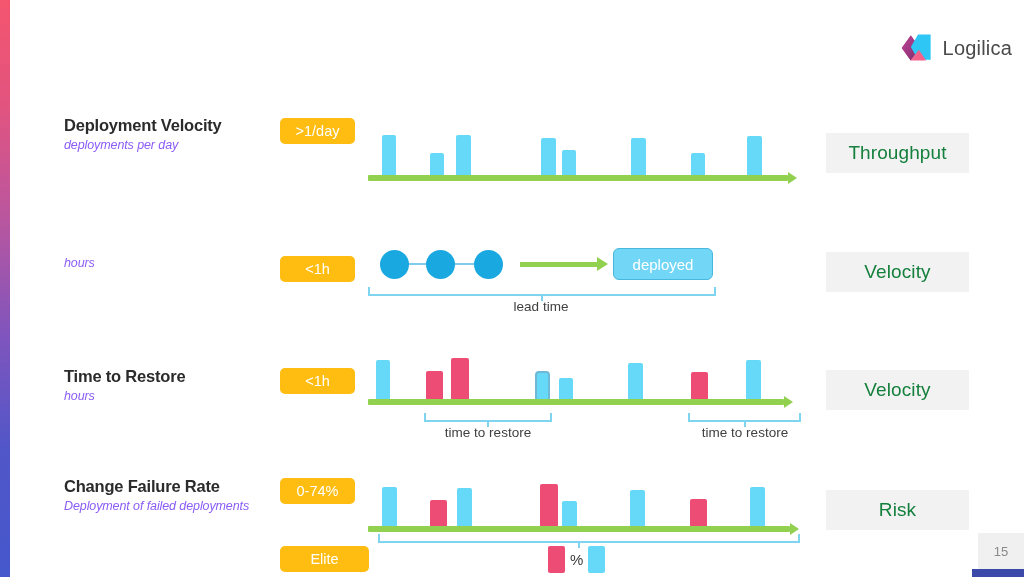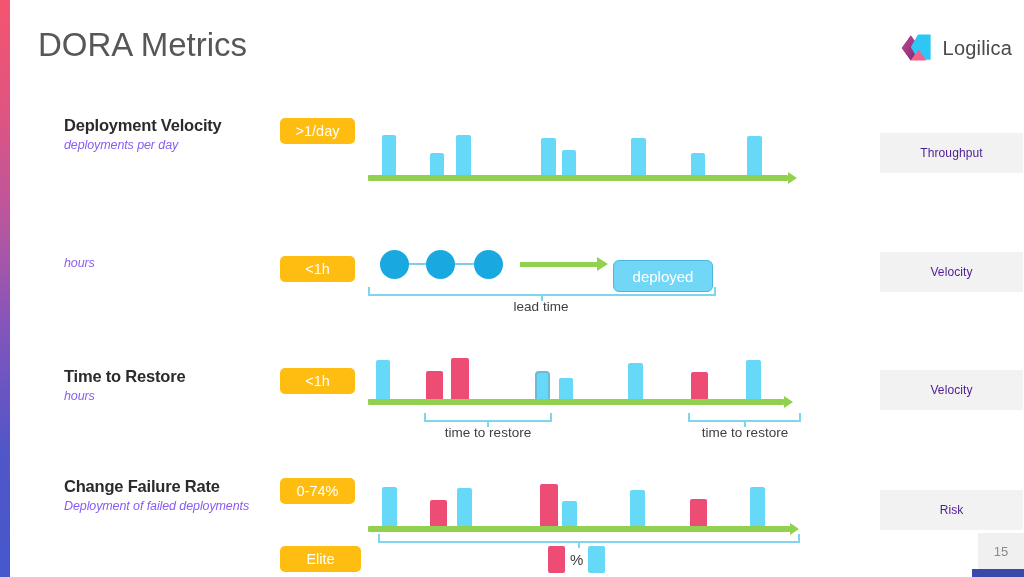--- a/index.html
+++ b/index.html
@@ -45,24 +45,24 @@
 
   .target-pill{
     position:absolute;
     background:#ffbd12;border-radius:5px;
     color:#ffffff;font-size:14.5px;
     display:flex;align-items:center;justify-content:center;
     height:26px;white-space:nowrap;
   }
 
   .cat-pill{
-    position:absolute;left:880px;width:143px;height:40px;
+    position:absolute;left:826px;width:143px;height:40px;
     background:#f2f2f2;
     display:flex;align-items:center;justify-content:center;
-    color:#4c1d95;font-size:12px;letter-spacing:.1px;
+    color:#15803d;font-size:19px;letter-spacing:.1px;
   }
 
   
   .viz{position:absolute;}
   .bar{position:absolute;bottom:0;border-radius:2px;}
   .bar.blue{background:#66d8f8;}
   .bar.pink{background:#ed4c74;}
   .bar.outlined{background:#66d8f8;border:2px solid #6fb9d6;box-sizing:border-box;border-radius:4px;}
 
   .axis{
@@ -118,21 +118,20 @@
     position:absolute;right:0px;bottom:0px;width:52px;height:8px;background:#3b4aa8;
   }
 </style>
 </head>
 <body>
 
 <div class="slide">
 
   <div class="edge-stripe"></div>
 
-  <div class="page-title">DORA Metrics</div>
 
   <div class="brand">
     <svg class="brand-mark" viewBox="0 0 40 40">
       <polygon points="12,6 22,20 12,34 2,20" fill="#a8327e"></polygon>
       <polygon points="12,6 22,20 12,34 2,20" fill="url(#g1)"></polygon>
       <defs>
         <linearGradient id="g1" x1="0" y1="0" x2="1" y2="1">
           <stop offset="0%" stop-color="#c0459a"></stop>
           <stop offset="100%" stop-color="#7e2a66"></stop>
         </linearGradient>
@@ -176,21 +175,21 @@
 
     <div class="viz" style="left:368px;top:0px;width:435px;height:70px;">
       <div class="dot-line" style="left:30px;top:18px;width:96px;"></div>
       <div class="dot" style="left:12px;top:5px;width:29px;height:29px;"></div>
       <div class="dot" style="left:58px;top:5px;width:29px;height:29px;"></div>
       <div class="dot" style="left:106px;top:5px;width:29px;height:29px;"></div>
 
       <div class="arrow-green" style="left:152px;top:17px;width:78px;"></div>
       <div class="arrow-green-head" style="left:229px;top:12px;"></div>
 
-      <div class="deployed-pill" style="left:245px;top:3px;width:100px;height:32px;margin-top:12px;">deployed</div>
+      <div class="deployed-pill" style="left:245px;top:3px;width:100px;height:32px;">deployed</div>
 
       <div class="bracket" style="left:0px;top:42px;width:348px;"></div>
       <div class="bracket-tick" style="left:173px;top:49px;"></div>
       <div class="viz-caption" style="left:98px;top:54px;width:150px;">lead time</div>
     </div>
 
     <div class="cat-pill" style="top:7px;">Velocity</div>
   </div>
 
   <div class="row" style="top:362px;">
@@ -225,21 +224,21 @@
 
     <div class="cat-pill" style="top:8px;">Velocity</div>
   </div>
 
   <div class="row" style="top:472px;">
     <div class="row-label" style="top:5px;">
       <div class="metric-title">Change Failure Rate</div>
       <div class="metric-sub">Deployment of failed deployments</div>
     </div>
     <div class="target-pill" style="left:280px;top:6px;width:75px;">0-74%</div>
-    <div class="target-pill" style="left:280px;top:74px;width:81px;">Elite</div>
+    <div class="target-pill" style="left:280px;top:74px;width:89px;">Elite</div>
 
     <div class="viz" style="left:368px;top:0px;width:440px;height:105px;">
       <div style="position:absolute;left:0;bottom:48px;width:440px;height:50px;">
         <div class="bar blue" style="left:14px;width:15px;height:42px;"></div>
         <div class="bar pink" style="left:62px;width:17px;height:29px;"></div>
         <div class="bar blue" style="left:89px;width:15px;height:41px;"></div>
         <div class="bar pink" style="left:172px;width:18px;height:45px;"></div>
         <div class="bar blue" style="left:194px;width:15px;height:28px;"></div>
         <div class="bar blue" style="left:262px;width:15px;height:39px;"></div>
         <div class="bar pink" style="left:322px;width:17px;height:30px;"></div>

